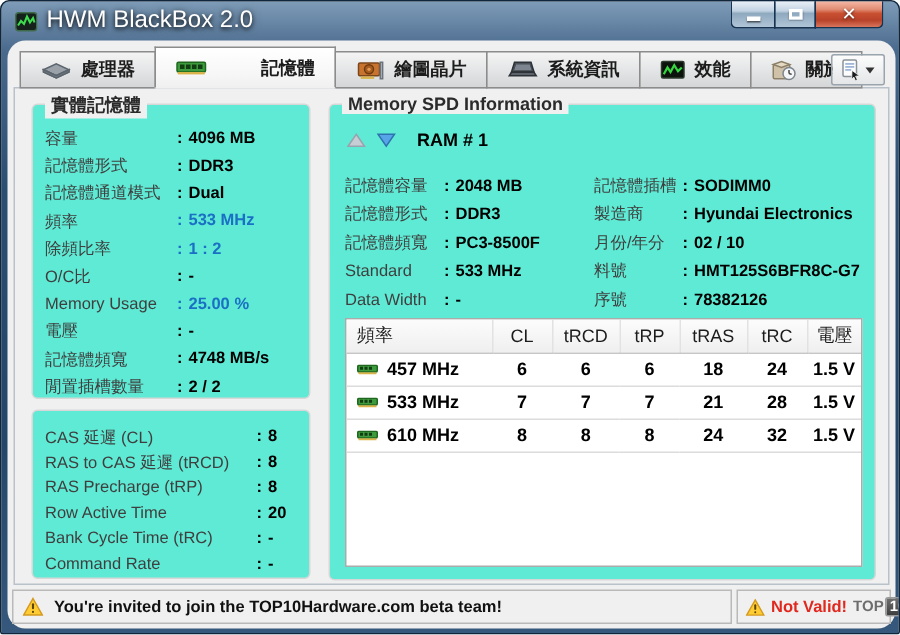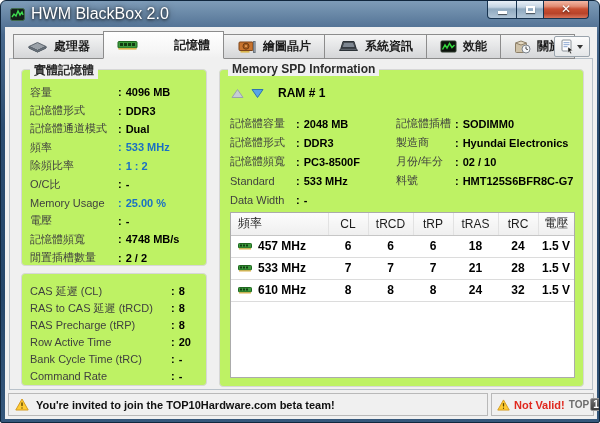--- a/index.html
+++ b/index.html
@@ -22,39 +22,39 @@
     display:flex; align-items:center; justify-content:center; }
   .cap-btn.min{ width:30px; border-radius:0 0 0 4px; }
   .cap-btn.max{ width:28px; }
   .cap-btn.close{ width:46px; border-radius:0 0 4px 0;
     background:linear-gradient(180deg,#f7c0ae 0%,#e08b72 35%,#c94f31 50%,#b8432a 75%,#d8755c 100%); }
   .glyph-min{ width:9px; height:3px; background:#fff; box-shadow:0 1px 1px rgba(0,0,0,.6); margin-top:6px; }
   .glyph-max{ width:9px; height:7px; border:2px solid #fff; box-shadow:0 1px 1px rgba(0,0,0,.5); }
   .glyph-close{ color:#fff; font-size:12px; font-weight:bold; text-shadow:0 1px 2px rgba(0,0,0,.6); line-height:1; }
 
   
-  .client{ position:absolute; left:4px; top:26px; width:592px; height:392px; background:#f0f0f0; border-radius:0; }
+  .client{ position:absolute; left:4px; top:26px; width:592px; height:392px; background:#f0f0f0; border-radius:12px; }
 
   
   .tabs{ position:absolute; left:9px; top:4px; height:28px; display:flex; align-items:flex-end; z-index:5; }
   .tab{ height:25px; padding:0 13px; display:flex; align-items:center; gap:6px;
     border:1px solid #8c8c8c; margin-left:-1px;
     background:linear-gradient(180deg,#f4f4f4 0%,#e6e7e8 45%,#d5d6d8 100%);
     font-size:12px; font-weight:bold; color:#1c1c1c; white-space:nowrap; }
   .tab.active{ height:28px; background:linear-gradient(180deg,#ffffff 0%,#f6f6f6 70%,#f0f0f0 100%);
     border-bottom:1px solid #f0f0f0; z-index:6;gap:36px; }
   .export-btn{ position:absolute; right:7px; top:9px; width:36px; height:21px; border:1px solid #9aa4ad; border-radius:2px;
     background:linear-gradient(180deg,#fcfcfc,#e4e6e8); display:flex; align-items:center; justify-content:center; gap:3px; z-index:5; }
   .caret{ width:0; height:0; border-left:3px solid transparent; border-right:3px solid transparent; border-top:4px solid #333; }
 
   
   .tabpanel{ position:absolute; left:4px; top:31px; width:584px; height:332px; border:1px solid #b9c2ca; background:#f0f0f0; }
 
   
-  .groupbox{ position:absolute; border:1px solid #d7d7d7; border-radius:4px; background:#bef264; }
+  .groupbox{ position:absolute; border:1px solid #d7d7d7; border-radius:4px; background:#5eead4; }
   .legend{ position:absolute; top:-8px; left:8px; background:#f0f0f0; padding:0 4px; font-size:12px; font-weight:bold; color:#2b2b2b; white-space:nowrap; }
 
   .row{ display:flex; align-items:center; font-size:11px; color:#3f3f3f; white-space:nowrap; }
   .lbl{ flex:none; }
   .val{ font-weight:bold; color:#000; }
   .val.blue{ color:#1a70c4; }
   .colon{ margin-right:4px; }
 
   .g1{ left:16px; top:42px; width:186px; height:197px; }
   .g1 .rows{ padding:13px 0 0 8px; }
@@ -337,20 +337,24 @@
               <span class="lbl">製造商</span>
               <span class="val val-wrap"><span class="colon">:</span><span>Hyundai Electronics</span></span>
             </div>
           <div class="row">
               <span class="lbl">月份/年分</span>
               <span class="val val-wrap"><span class="colon">:</span><span>02 / 10</span></span>
             </div>
           <div class="row">
               <span class="lbl">料號</span>
               <span class="val val-wrap"><span class="colon">:</span><span>HMT125S6BFR8C-G7</span></span>
+            </div>
+          <div class="row">
+              <span class="lbl">序號</span>
+              <span class="val val-wrap"><span class="colon">:</span><span>78382126</span></span>
             </div>
         </div>
       </div>
 
       <div class="spd-table">
         <table>
           <colgroup>
               <col class="c-freq">
               <col class="c-n">
               <col class="c-n2">

